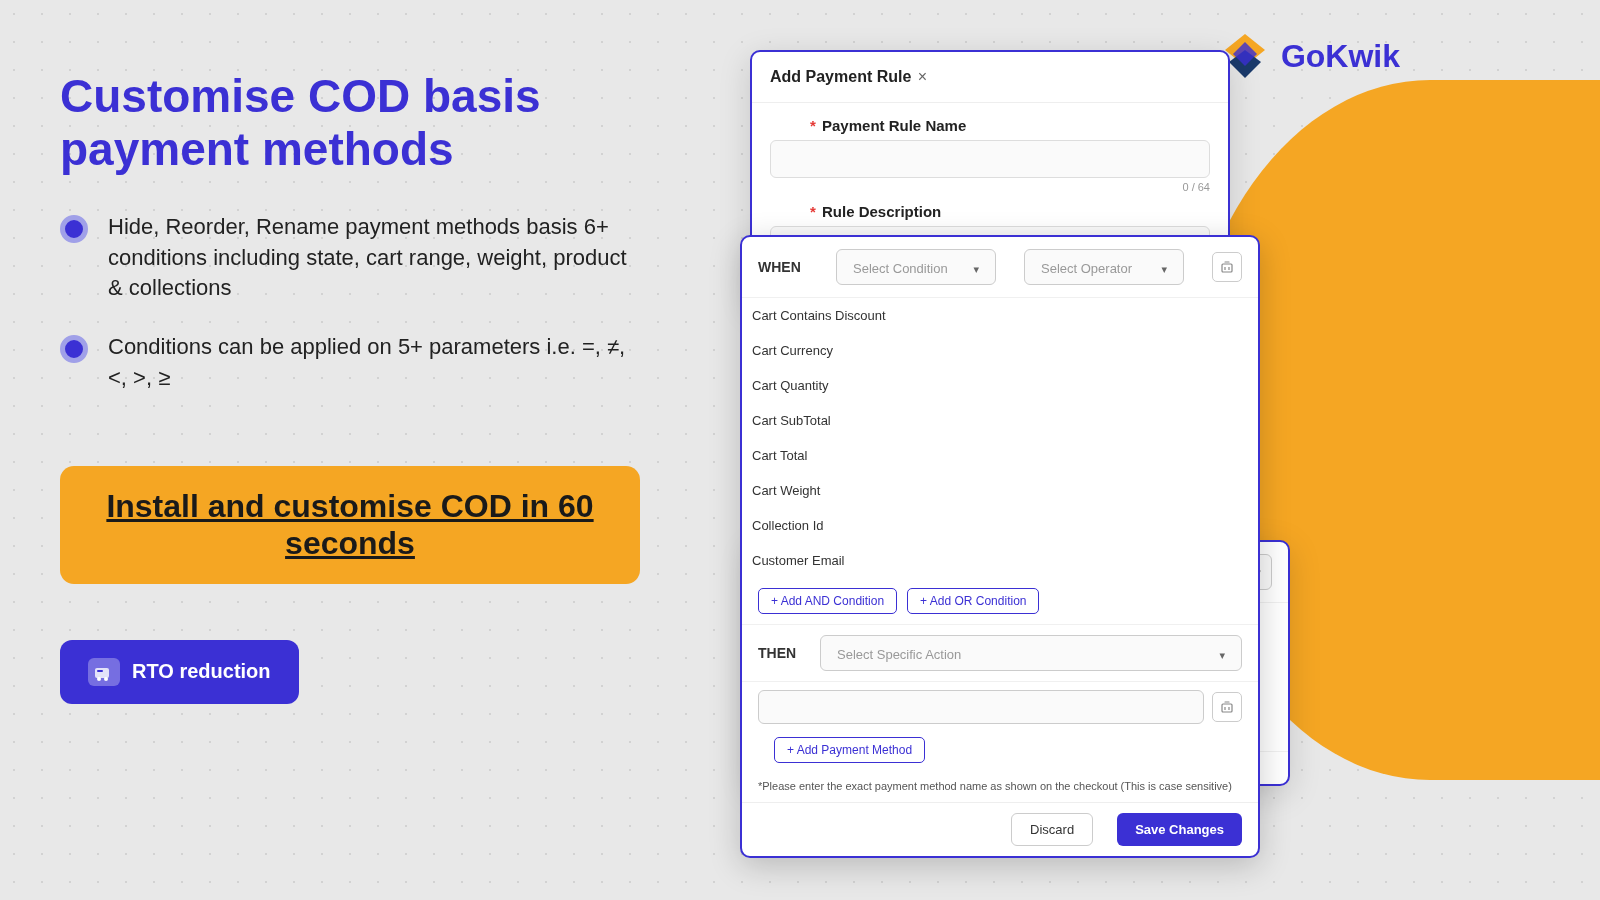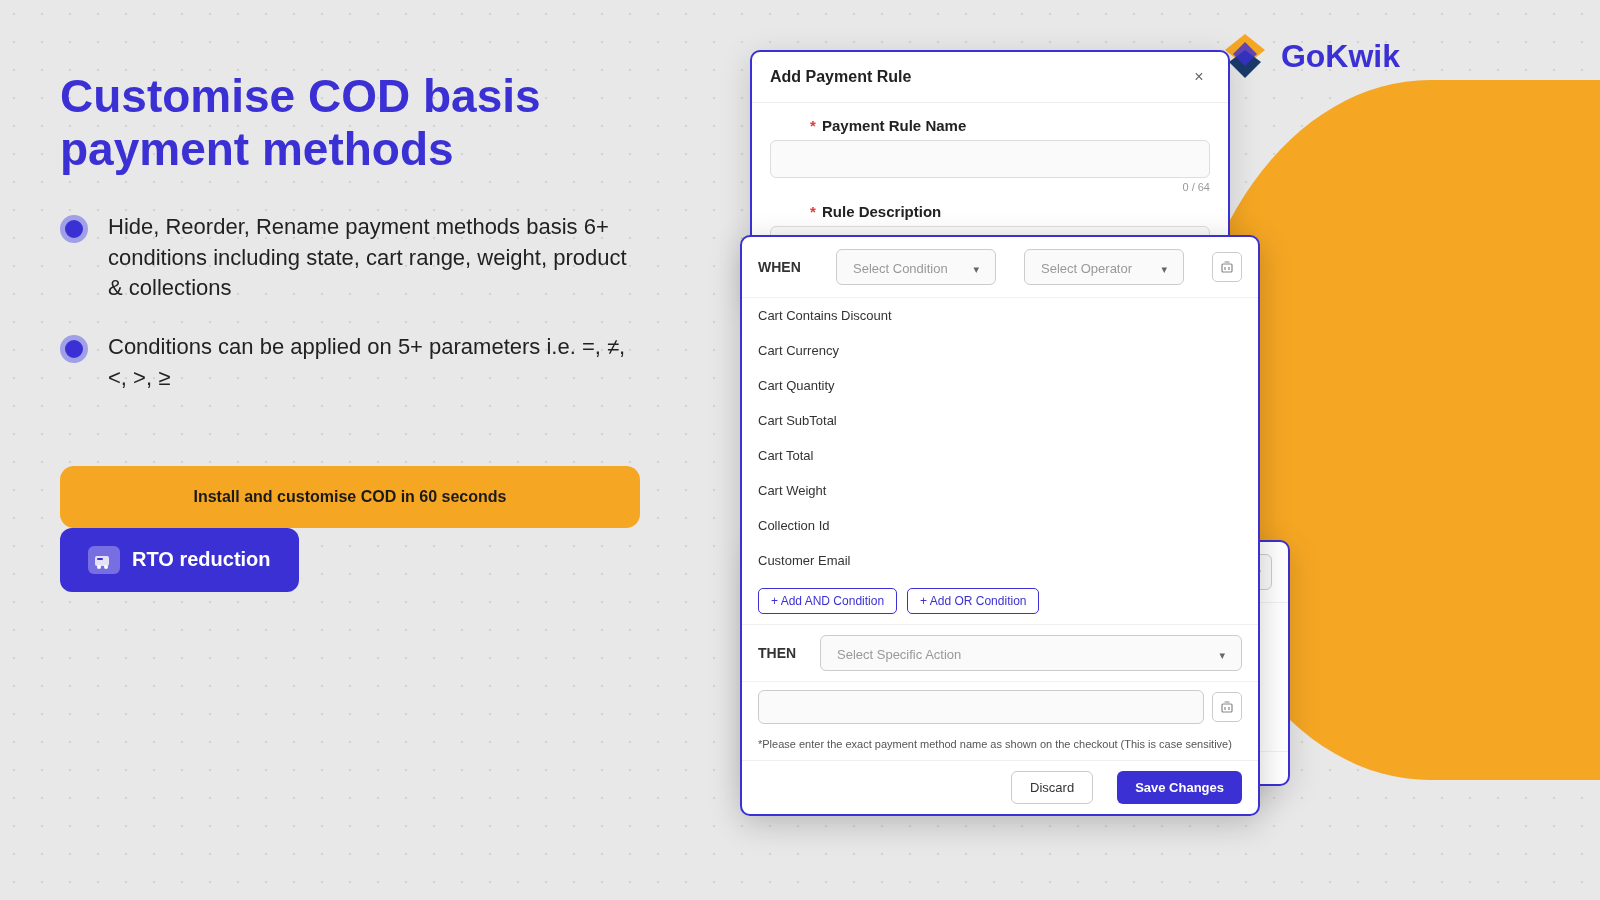--- a/index.html
+++ b/index.html
@@ -86,28 +86,30 @@
       background: #3B30D4;
       border: 5px solid #a0a0e8;
       margin-right: 20px;
       margin-top: 3px;
     }
 
     .cta-button {
       display: inline-block;
       background: #F5A623;
       color: #1a1a1a;
-      font-size: 16px;
+      font-size: 32px;
       font-weight: 800;
       padding: 22px 36px;
       border-radius: 14px;
       border: none;
       cursor: pointer;
       text-align: center;
       max-width: 580px;
+      margin-bottom: 56px;
+      text-decoration: underline;
     }
 
     .bottom-buttons {
       display: flex;
       gap: 20px;
     }
 
     .bottom-btn {
       display: flex;
       align-items: center;
@@ -177,21 +179,20 @@
       background: #fff;
       border-radius: 10px;
       border: 2px solid #3B30D4;
       box-shadow: 0 8px 32px rgba(0,0,0,0.15);
       padding: 0;
       z-index: 10;
     }
 
     .modal-header {
       display: flex;
-      justify-content: space-between;
       align-items: center;
       padding: 14px 18px;
       border-bottom: 1px solid #eee;
     }
 
     .modal-title {
       font-size: 16px;
       font-weight: 700;
       color: #222;
     }
@@ -293,21 +294,21 @@
       color: #666;
     }
 
     .dropdown-list {
       background: #fff;
       border-radius: 0 0 8px 8px;
       overflow: hidden;
     }
 
     .dropdown-item {
-      padding: 10px 16px;
+      padding: 10px 10px;
       font-size: 13px;
       color: #333;
       cursor: pointer;
       background: #fff;
     }
 
     .add-condition-row {
       display: flex;
       gap: 10px;
       padding: 10px 16px;
@@ -583,20 +584,23 @@
         <div class="delete-btn">
           <svg width="14" height="14" viewBox="0 0 14 14" fill="none">
             <rect x="2" y="4" width="10" height="8" rx="1" stroke="#888" stroke-width="1.2"></rect>
             <line x1="5" y1="2" x2="9" y2="2" stroke="#888" stroke-width="1.2" stroke-linecap="round"></line>
             <line x1="5" y1="7" x2="5" y2="10" stroke="#888" stroke-width="1.2"></line>
             <line x1="9" y1="7" x2="9" y2="10" stroke="#888" stroke-width="1.2"></line>
           </svg>
         </div>
       </div>
 
+      <div style="padding: 0 16px 6px;">
+        <button class="add-payment-btn">+ Add Payment Method</button>
+      </div>
 
       <p class="note-text">*Please enter the exact payment method name as shown on the checkout (This is case sensitive)</p>
 
       <div class="modal-footer">
         <button class="btn-discard">Discard</button>
         <button class="btn-save">Save Changes</button>
       </div>
     </div>
 
     <div class="modal-then-dropdown">

